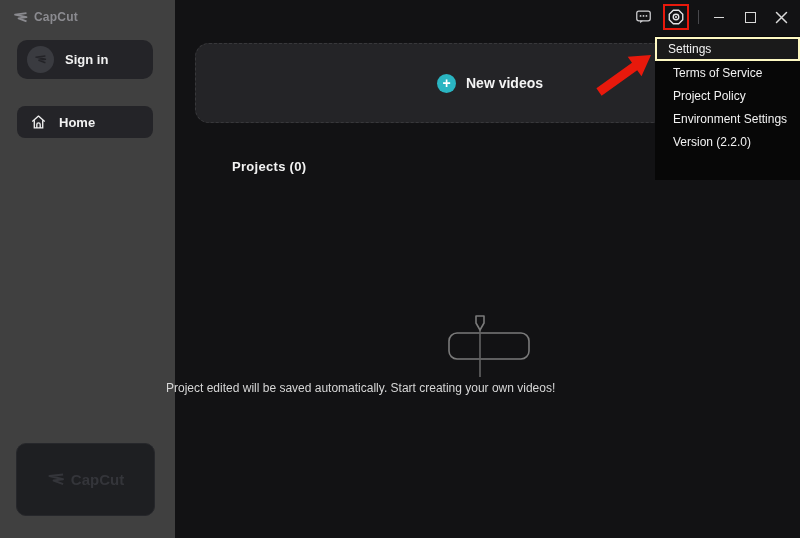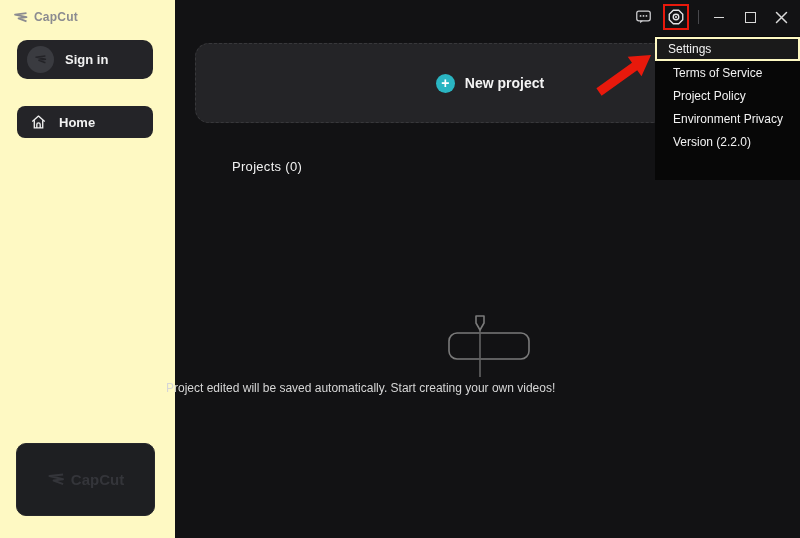--- a/index.html
+++ b/index.html
@@ -1,21 +1,21 @@
 <!DOCTYPE html>
 <html><head>
 <meta charset="utf-8">
 <style>
   * { margin:0; padding:0; box-sizing:border-box; }
   html,body { width:800px; height:538px; background:#000; }
   body { font-family:"Liberation Sans", sans-serif; }
   .window { position:relative; width:800px; height:538px; background:#121214; overflow:hidden; }
 
   
-  .sidebar { position:absolute; left:0; top:0; width:175px; height:538px; background:#fef9c3; }
+  .sidebar { position:absolute; left:0; top:0; width:175px; height:538px; background:#404040; }
   .brand { position:absolute; left:13px; top:10px; display:flex; align-items:center; gap:6px; }
   .brand svg { display:block; }
   .brand-label { color:#8b8b90; font-size:12px; font-weight:bold; letter-spacing:.2px; }
   .side-btn { position:absolute; left:17px; width:136px; background:#242428; border-radius:10px;
               display:flex; align-items:center; color:#f2f2f2; font-weight:bold; font-size:13px; }
   .signin { top:40px; height:39px; padding-left:10px; gap:11px; }
   .avatar { width:27px; height:27px; border-radius:50%; background:#3a3b40; display:flex; align-items:center; justify-content:center; }
   .homebtn { top:106px; height:32px; padding-left:13px; gap:12px; border-radius:8px; }
   .watermark { position:absolute; left:16px; top:443px; width:139px; height:73px; border-radius:10px;
                background:#1e1f22; border:1px solid #26272b; display:flex; align-items:center; justify-content:center; gap:6px; }
@@ -28,21 +28,21 @@
   .vsep { width:1px; height:14px; background:#48484c; }
   .min-glyph { width:10px; height:0; border-top:1.6px solid #d9d9d9; }
   .max-glyph { width:11px; height:11px; border:1.6px solid #d9d9d9; }
 
   
   .banner { position:absolute; left:195px; top:43px; width:590px; height:80px; background:#242427;
             border:1px dashed #38383b; border-radius:14px; display:flex; align-items:center; justify-content:center; gap:10px; }
   .plus-circle { width:19px; height:19px; border-radius:50%; background:#2ab5c2; color:#fff;
                  display:flex; align-items:center; justify-content:center; font-size:14px; font-weight:bold; line-height:1; }
   .banner-label { color:#f4f4f4; font-size:14px; font-weight:bold; }
-  .projects-heading { position:absolute; left:193px; top:159px; color:#f2f2f2; font-size:13px; font-weight:normal; letter-spacing:.3px;padding-left:39px; }
+  .projects-heading { position:absolute; left:193px; top:159px; color:#f2f2f2; font-size:13px; font-weight:bold; letter-spacing:.3px;padding-left:39px; }
 
   .empty-illustration { position:absolute; left:440px; top:310px; }
   .empty-text { position:absolute; left:166px; top:381px; width:625px; text-align:left;
                 color:#d6d6d6; font-size:12px; }
 
   
   .menu { position:absolute; left:655px; top:36px; width:145px; height:144px; background:#070707; padding-top:1px; }
   .menu-item { height:23px; display:flex; align-items:center; padding-left:18px; color:#f2f2f2; font-size:12px; white-space:nowrap; }
   .menu-item.selected { height:24px; background:#1a1a1a; border:2px solid #fef9c3; padding-left:11px; }
 
@@ -116,37 +116,37 @@
       </div>
     <div class="ctrl">
       <svg width="13" height="13" viewBox="0 0 13 13">
         <path d="M1.5 1.5 L11.5 11.5 M11.5 1.5 L1.5 11.5" stroke="#d9d9d9" stroke-width="1.5" stroke-linecap="round"></path>
       </svg>
     </div>
   </div>
 
   <div class="banner">
     <span class="plus-circle">+</span>
-    <span class="banner-label">New project</span>
+    <span class="banner-label">New videos</span>
   </div>
 
   <div class="projects-heading">Projects (0)</div>
 
   <svg class="empty-illustration" width="100" height="70" viewBox="0 0 100 70">
     <rect x="9" y="23" width="80" height="26" rx="8" fill="none" stroke="#7a7a7a" stroke-width="1.6"></rect>
     <line x1="40" y1="20" x2="40" y2="67" stroke="#636363" stroke-width="1.6"></line>
     <path d="M36 6 h8 v7 l-4 7 l-4 -7 z" fill="#121214" stroke="#7a7a7a" stroke-width="1.6" stroke-linejoin="round"></path>
   </svg>
   <div class="empty-text">Project edited will be saved automatically. Start creating your own videos!</div>
 
   <div class="menu">
     <div class="menu-item selected">Settings</div>
     <div class="menu-item">Terms of Service</div>
     <div class="menu-item">Project Policy</div>
-    <div class="menu-item">Environment Privacy</div>
+    <div class="menu-item">Environment Settings</div>
     <div class="menu-item">Version (2.2.0)</div>
   </div>
 
   <svg class="red-arrow" width="70" height="54" viewBox="0 0 70 54">
     <polygon points="8.4,42.3 44,16.8 39.7,10.7 63,9 53.5,30.3 49.2,24.2 13.6,49.7" fill="#e8190c"></polygon>
   </svg>
 
 </div>
 
 </body></html>

